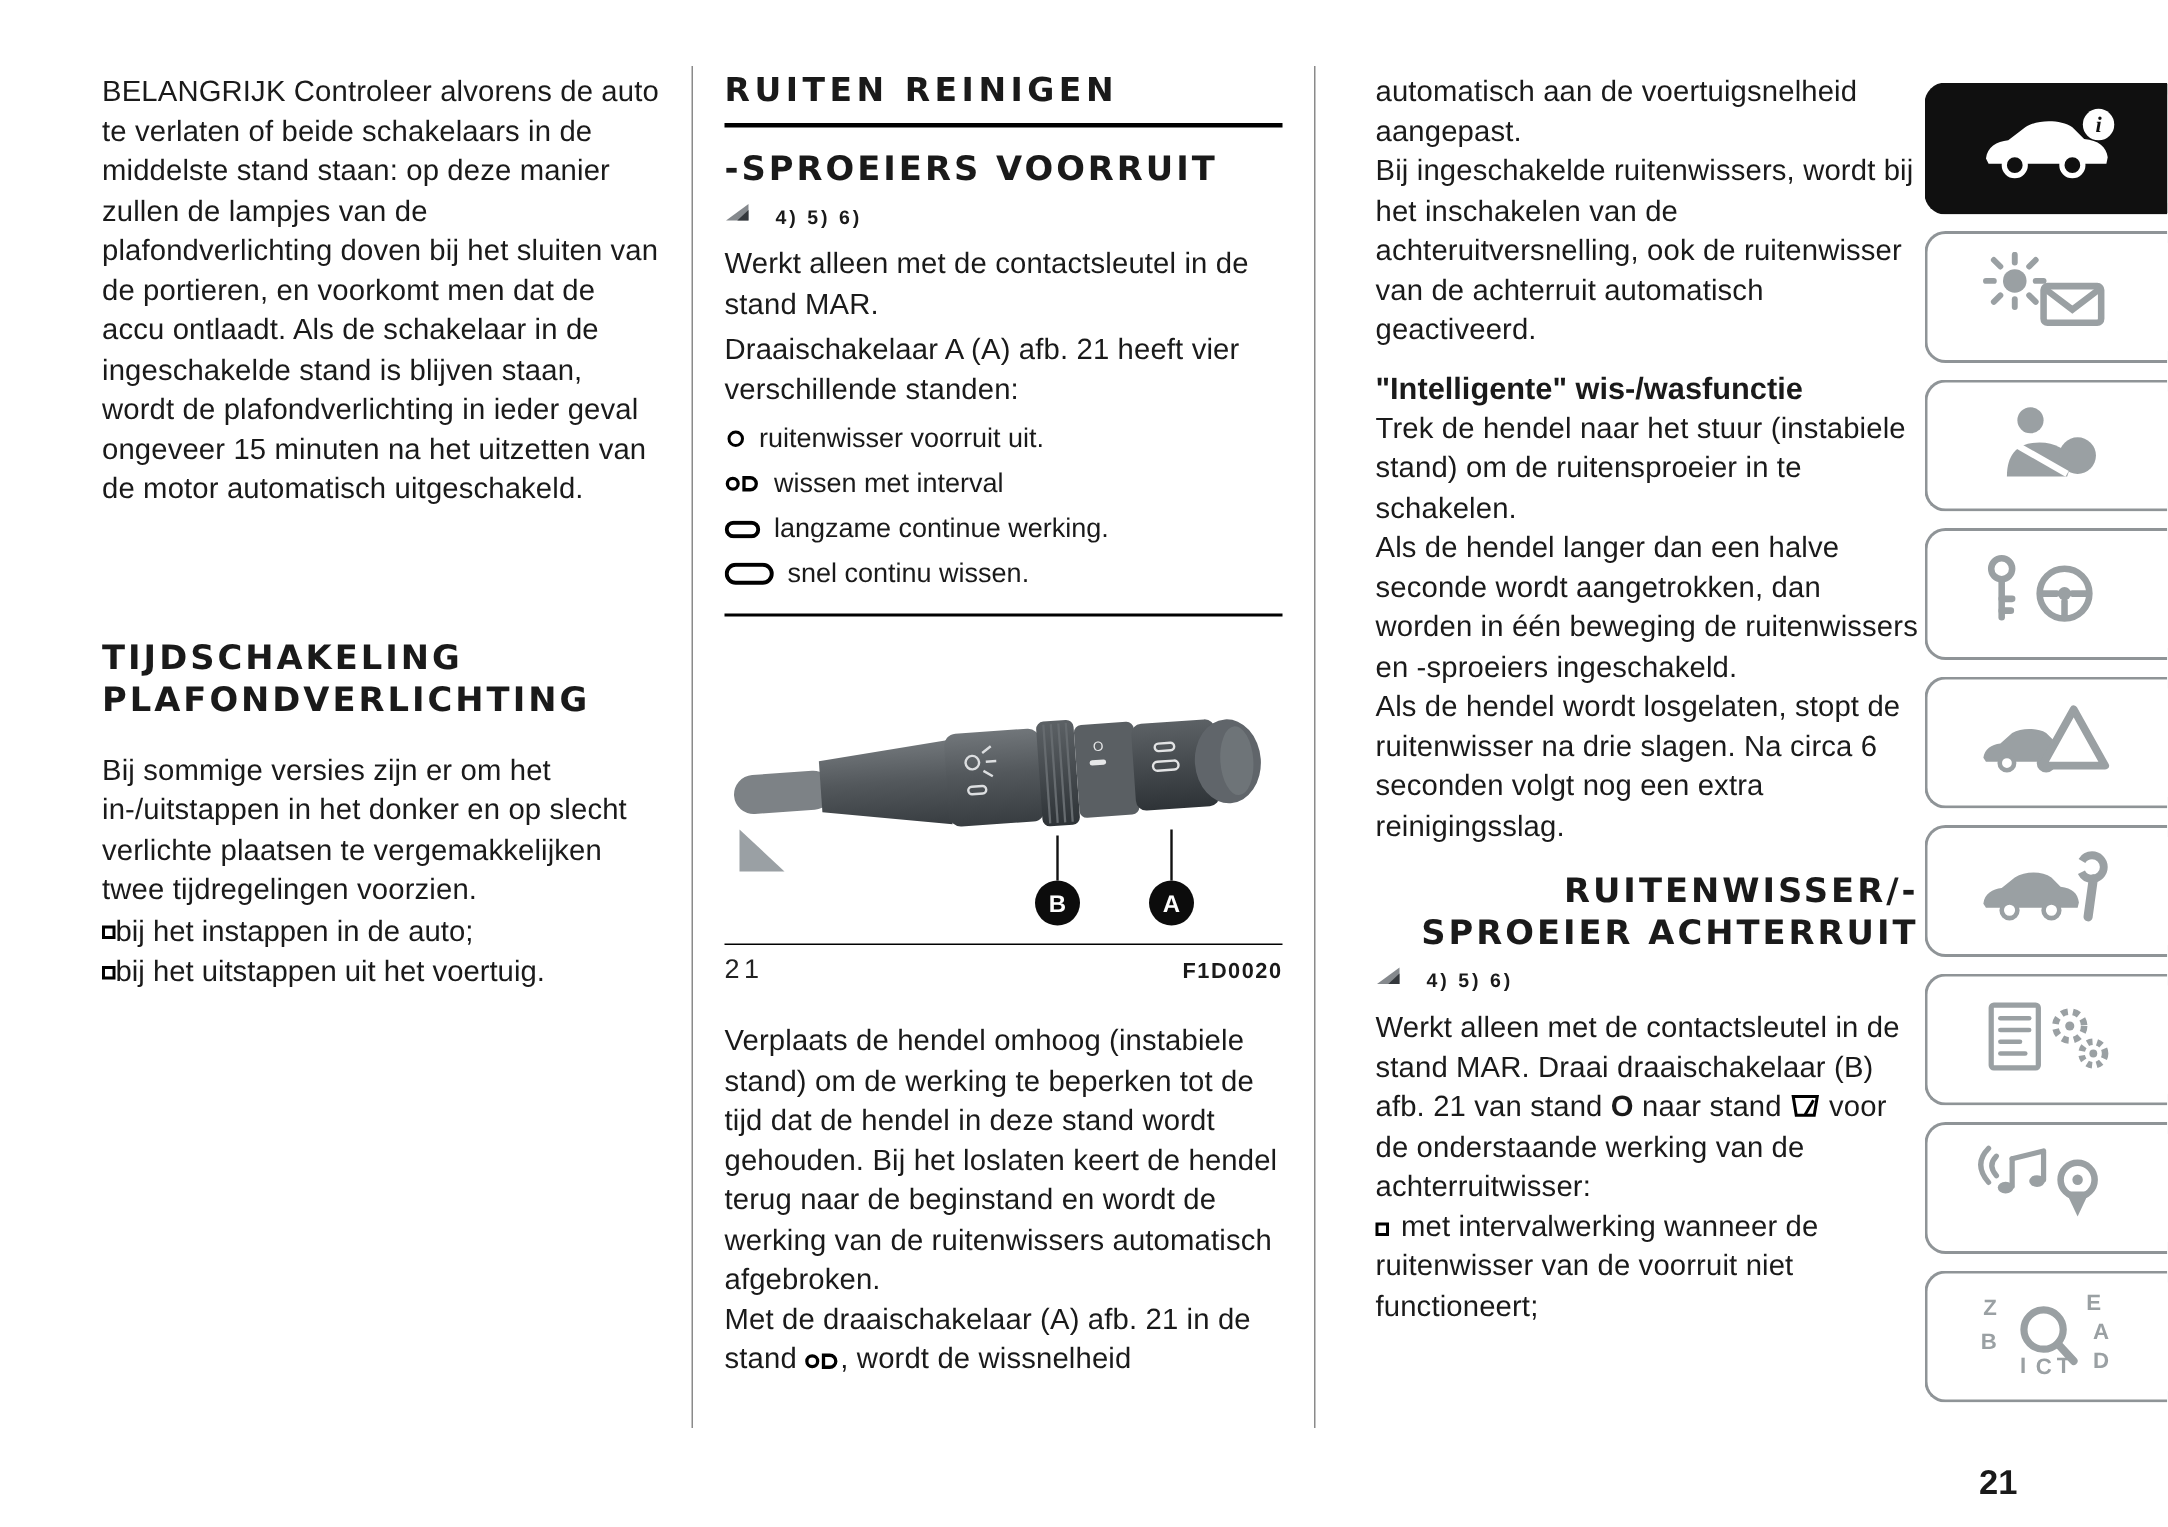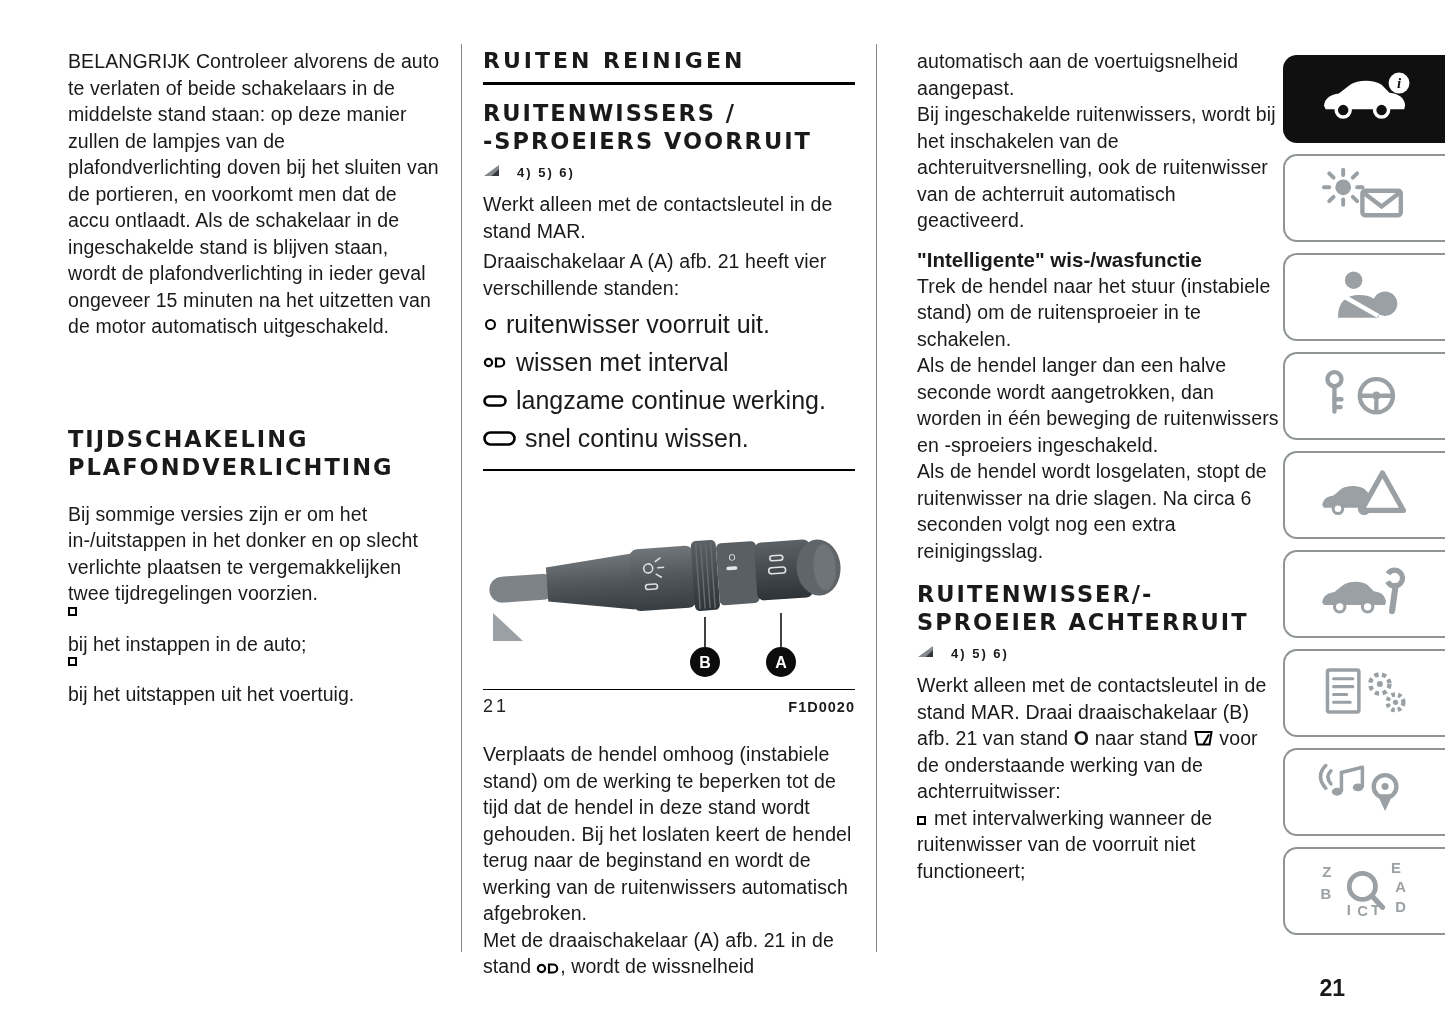--- a/index.html
+++ b/index.html
@@ -23,30 +23,30 @@
   .h-title {
     font-family:"DejaVu Sans", sans-serif; font-weight:800;
     font-size:22px; letter-spacing:3px; padding-bottom:9px;
     border-bottom:3px solid #000; margin-bottom:14px;
   }
   .h-sub { font-weight:700; font-size:20.5px; line-height:27px; }
   .block { display:block; }
 
   .mt-col1 { margin-top:85px; }
   .mt4 { margin-top:4px; } .mt8 { margin-top:20px; } .mt12 { margin-top:12px; }
-  .mt16 { margin-top:16px; } .mt24 { margin-top:24px; }
+  .mt16 { margin-top:16px;text-align:right; } .mt24 { margin-top:24px; }
 
   .refs { display:flex; align-items:center; gap:17px; margin:8px 0 10px; }
   .refs-text { font-size:13px; font-weight:bold; letter-spacing:2px; }
 
-  .bullet-row { display:flex; align-items:baseline; gap:14px; font-size:19.5px; line-height:26.5px; margin-top:1px;flex-direction:column; }
+  .bullet-row { display:flex; align-items:baseline; gap:0; font-size:19.5px; line-height:26.5px; margin-top:1px; }
   .sq-bullet { display:inline-block; width:9px; height:9px; border:2.2px solid #000; flex:0 0 auto; position:relative; top:-1px; }
   .sq-bullet-inline { display:inline-block; width:9px; height:9px; border:2.2px solid #000; margin-right:8px; }
 
-  .pos-row { display:flex; align-items:center; gap:9px; margin-top:9px; font-size:25px; }
+  .pos-row { display:flex; align-items:center; gap:9px; margin-top:9px; font-size:18px; }
   .pos-icon { display:inline-flex; align-items:center; justify-content:center; min-width:14px; }
   .sym-circle { display:inline-block; width:11px; height:11px; border:2.4px solid #000; border-radius:50%; }
 
   .fig-rule { border-top:2px solid #000; margin-top:16px; }
   .stalk-svg { display:block; margin-top:4px; }
   .fig-caption { display:flex; justify-content:space-between; align-items:baseline; border-top:1.5px solid #000; padding-top:6px; margin-top:2px; }
   .fig-num { font-size:18px; letter-spacing:3px; color:#222; }
   .fig-code { font-size:14.5px; font-weight:bold; letter-spacing:1px;text-align:right; }
 
   .iglyph { vertical-align:-2px; margin-left:5px; }
@@ -81,21 +81,20 @@
   </div>
   <div class="bullet-row">
     <span class="sq-bullet"></span>
     <span>bij het uitstappen uit het voertuig.</span>
   </div>
 </section>
 
 <section class="col col2">
   <h1 class="h-title">RUITEN REINIGEN</h1>
   <h2 class="h-section">
-    <span class="block">RUITENWISSERS /</span>
     <span class="block">-SPROEIERS VOORRUIT</span>
   </h2>
   <div class="refs">
     <span><svg width="17" height="13" viewBox="0 0 17 13">
           <path d="M1 12 L16 12 L16 1 Z" fill="#85898d"></path>
           <path d="M8.5 12 L16 12 L16 5 Z" fill="#34383c"></path>
         </svg></span>
     <span class="refs-text">4) 5) 6)</span>
   </div>
   <p class="body">Werkt alleen met de contactsleutel in de stand MAR.</p>

